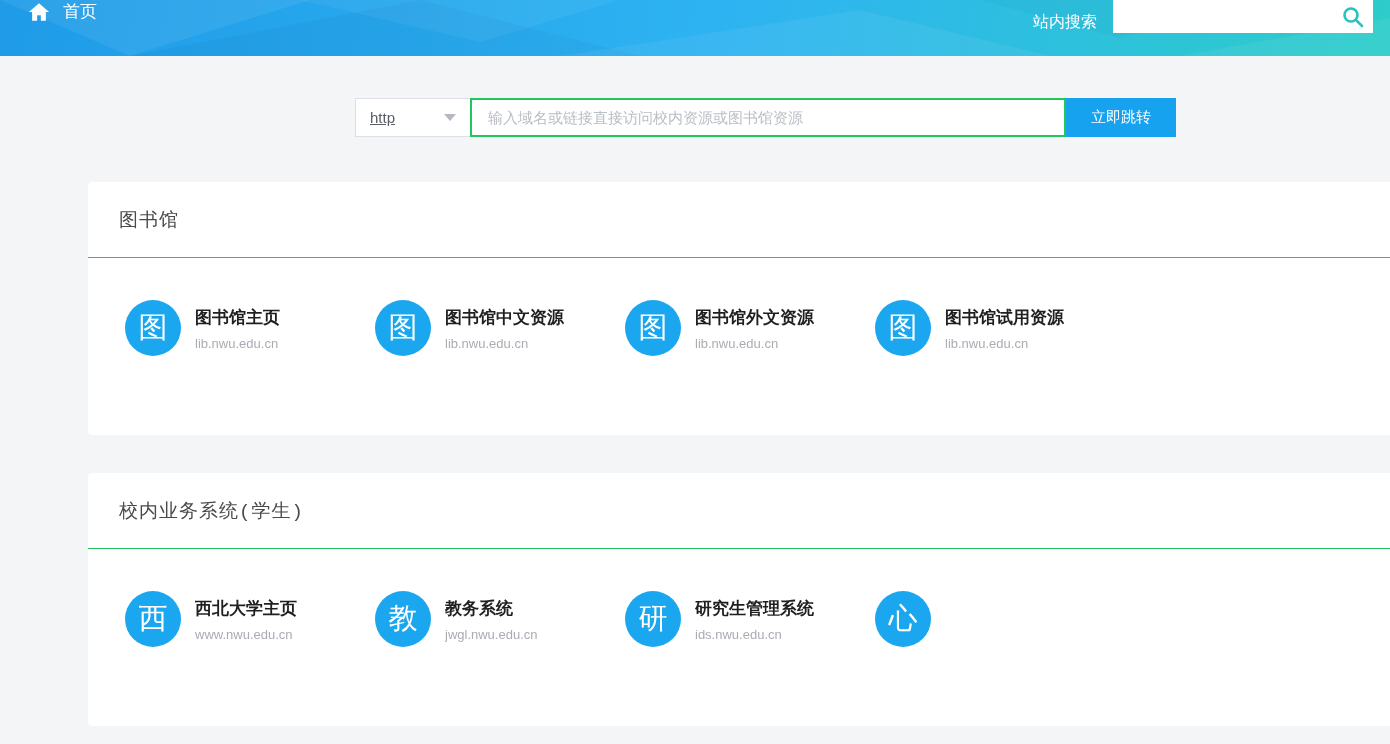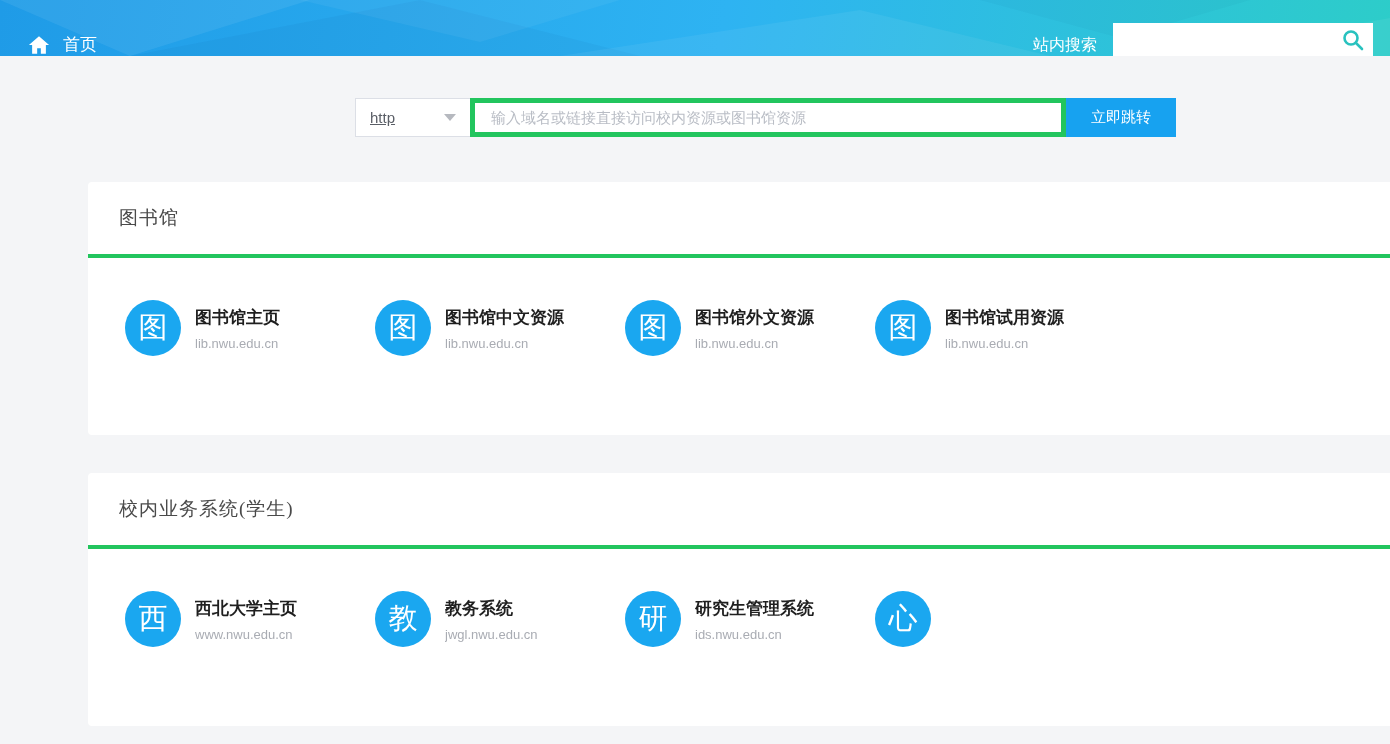--- a/index.html
+++ b/index.html
@@ -5,21 +5,21 @@
   * { margin: 0; padding: 0; box-sizing: border-box; }
   html, body {
     width: 1390px; height: 744px; overflow: hidden;
     background: #f4f5f7;
     font-family: "Liberation Sans", "DejaVu Sans", sans-serif;
   }
   
   .topbar {
     position: relative; height: 56px;
     background: linear-gradient(100deg, #1f9be7 0%, #2eb3f2 52%, #2dcdc9 100%);
-    display: flex; align-items: flex-end; overflow: hidden;
+    display: flex; align-items: flex-start; overflow: hidden;
   }
   .poly-overlay { position: absolute; inset: 0; pointer-events: none; }
   .topbar-left {
     position: relative; display: flex; align-items: center; gap: 13px;
     margin-left: 28px; color: #fff; font-size: 17px; cursor: pointer;
   }
   .home-svg { width: 22px; height: 22px; display: block; }
   .topbar-right {
     position: relative; margin-left: auto; display: flex; align-items: center;
     gap: 16px; margin-right: 17px;
@@ -39,39 +39,39 @@
   .proto-select {
     width: 116px; height: 100%; background: #fff; border: 1px solid #dcdfe6;
     display: flex; align-items: center; justify-content: space-between;
     padding: 0 14px; color: #5a5e66; font-size: 15px; cursor: pointer; text-decoration: underline;
   }
   .caret-down {
     width: 0; height: 0; border-left: 6px solid transparent;
     border-right: 6px solid transparent; border-top: 7px solid #b6b9bf;
   }
   .jump-input {
-    width: 596px; height: 100%; border: 5px solid #22c55e; margin-left: -1px;
+    width: 596px; height: 100%; border: 2px solid #22c55e; margin-left: -1px;
     outline: none; padding: 0 16px; font-size: 15px; color: #333; background: #fff;
   }
   .jump-input::placeholder { color: #b9bdc5; }
   .jump-btn {
     width: 110px; height: 100%; border: none; background: #17a2f0;
     color: #fff; font-size: 15px; cursor: pointer;
   }
   
   .panel {
     margin-left: 88px; width: 1302px; background: #fff;
     border-radius: 4px 0 0 4px;
   }
   .panel + .panel { margin-top: 38px; }
   .panel:first-of-type { margin-top: 45px; }
   .panel-head {
     height: 76px; display: flex; align-items: center; padding-left: 31px;
-    border-bottom: 4px solid #22c55e;
-    font-family: Liberation Serif, serif;
+    border-bottom: 1px solid #22c55e;
+    font-family: Liberation Mono, monospace;
     font-size: 19px; color: #4a4a4a; letter-spacing: 1px;
   }
   .panel-body {
     display: grid; grid-template-columns: repeat(4, 250px);
     padding: 42px 0 79px 37px;
   }
   .card { display: flex; align-items: center; gap: 14px; cursor: pointer; width: 240px; }
   .card-icon {
     width: 56px; height: 56px; border-radius: 50%; background: #1aa7f0;
     color: #fff; display: flex; align-items: center; justify-content: center;

